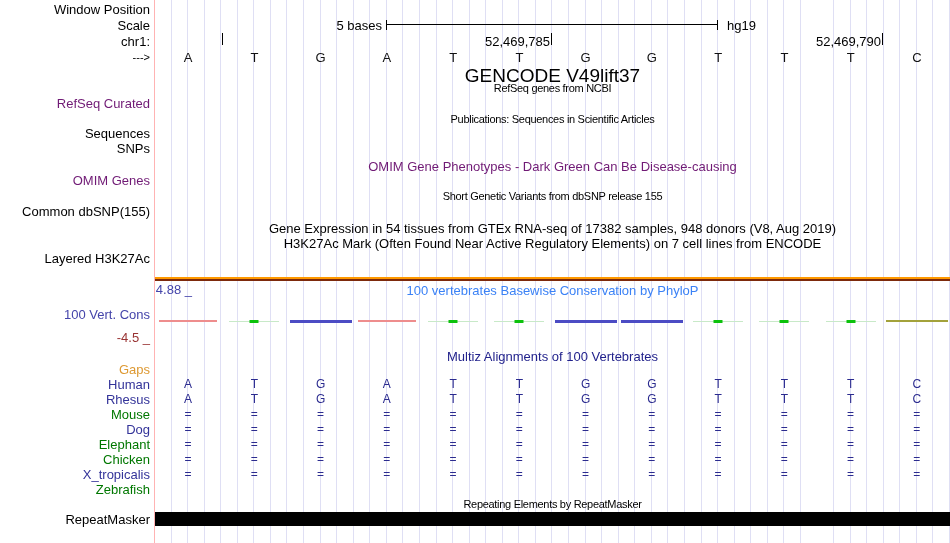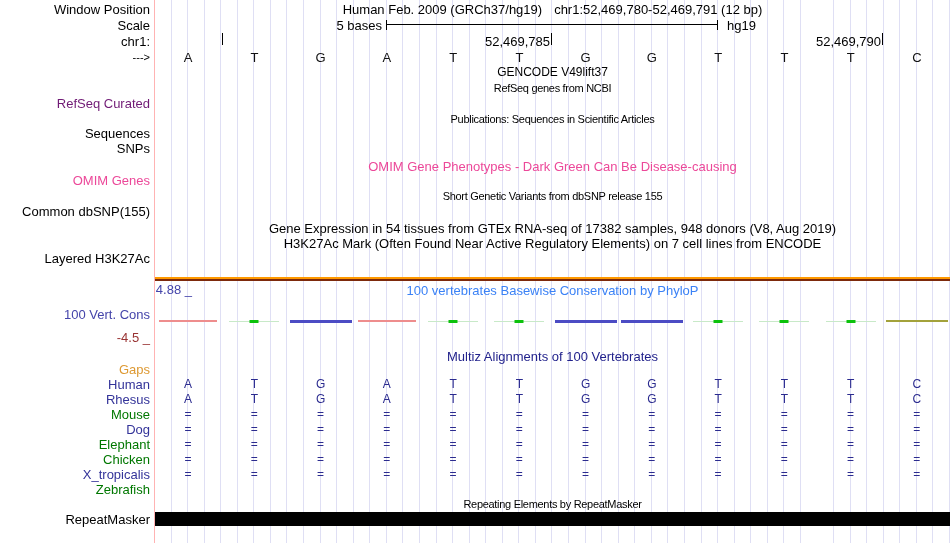--- a/index.html
+++ b/index.html
@@ -13,23 +13,23 @@
     background:repeating-linear-gradient(to right,
       transparent 0px, transparent 15.5625px,
       #dfdff4 15.5625px, #dfdff4 16.5625px);
   }
   .pink-divider{position:absolute;left:154px;top:0;width:1px;height:543px;background:#ffb3b3;}
   
   .side-label{position:absolute;left:0;width:150px;text-align:right;white-space:nowrap;}
   
   .center-title{position:absolute;left:155px;width:795px;text-align:center;white-space:nowrap;}
   .small{font-size:11px;letter-spacing:-0.3px;}
-  .big{font-size:12px;}
+  .big{font-size:19px;}
   .blue{color:#701a75;}
-  .darkgreen{color:#ec4899;}
+  .darkgreen{color:#701a75;}
   .navy{color:#333399;}
   .green{color:#007700;}
   .orange{color:#dd9933;}
   .phylop-blue{color:#4444aa;}
   .maroon{color:#993333;}
   .cons-title{color:#3b82f6;}
   .multiz-title{color:#22228c;}
   
   .header-row{position:absolute;left:155px;top:2px;width:795px;display:flex;justify-content:center;gap:12px;white-space:nowrap;}
   
@@ -73,24 +73,20 @@
   <div class="side-label" style="top:141px;">SNPs</div>
   <div class="side-label darkgreen" style="top:173px;">OMIM Genes</div>
   <div class="side-label" style="top:204px;">Common dbSNP(155)</div>
   <div class="side-label" style="top:251px;">Layered H3K27Ac</div>
   <div class="side-label phylop-blue" style="top:282px;padding-left:42px;">4.88 _</div>
   <div class="side-label phylop-blue" style="top:307px;">100 Vert. Cons</div>
   <div class="side-label maroon" style="top:330px;">-4.5 _</div>
   <div class="side-label orange" style="top:362px;">Gaps</div>
   <div class="side-label" style="top:512px;">RepeatMasker</div>
 
-  <div class="header-row">
-    <span>Human Feb. 2009 (GRCh37/hg19)</span>
-    <span>chr1:52,469,780-52,469,791 (12 bp)</span>
-  </div>
 
   <div style="position:absolute;left:282px;top:18px;width:100px;text-align:right;">5 bases</div>
   <div class="scale-line" style="left:386px;width:332px;"></div>
   <div class="scale-tick" style="left:386px;"></div>
   <div class="scale-tick" style="left:717px;"></div>
   <div style="position:absolute;left:727px;top:18px;">hg19</div>
 
   <div class="ruler-tick" style="left:222px;"></div>
   <div class="ruler-label" style="left:450px;">52,469,785</div>
   <div class="ruler-tick" style="left:551px;"></div>

